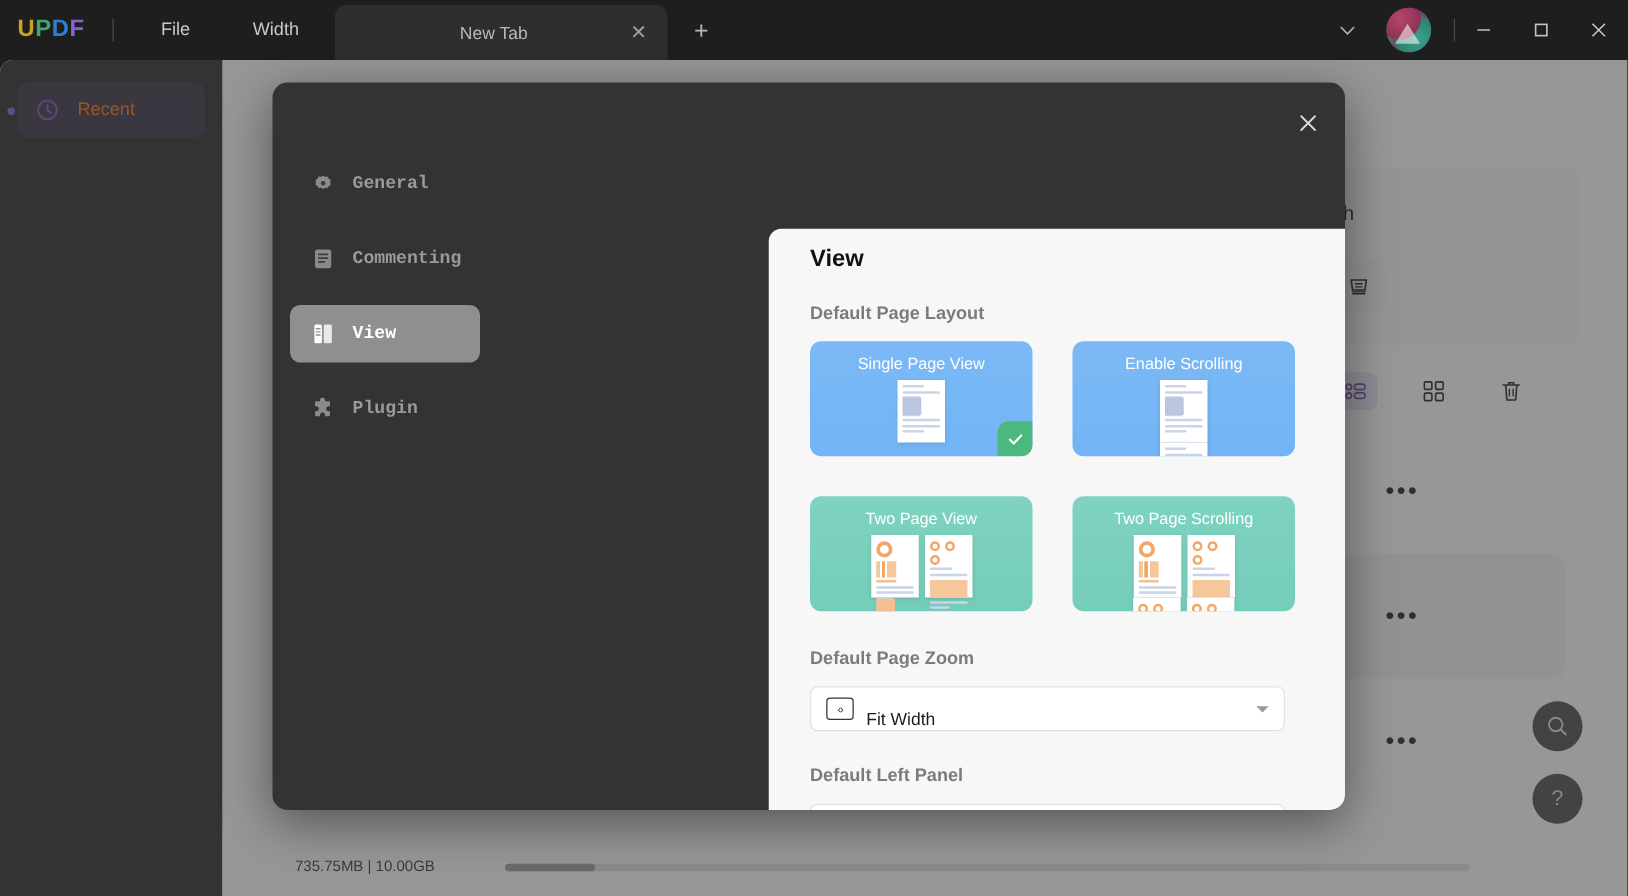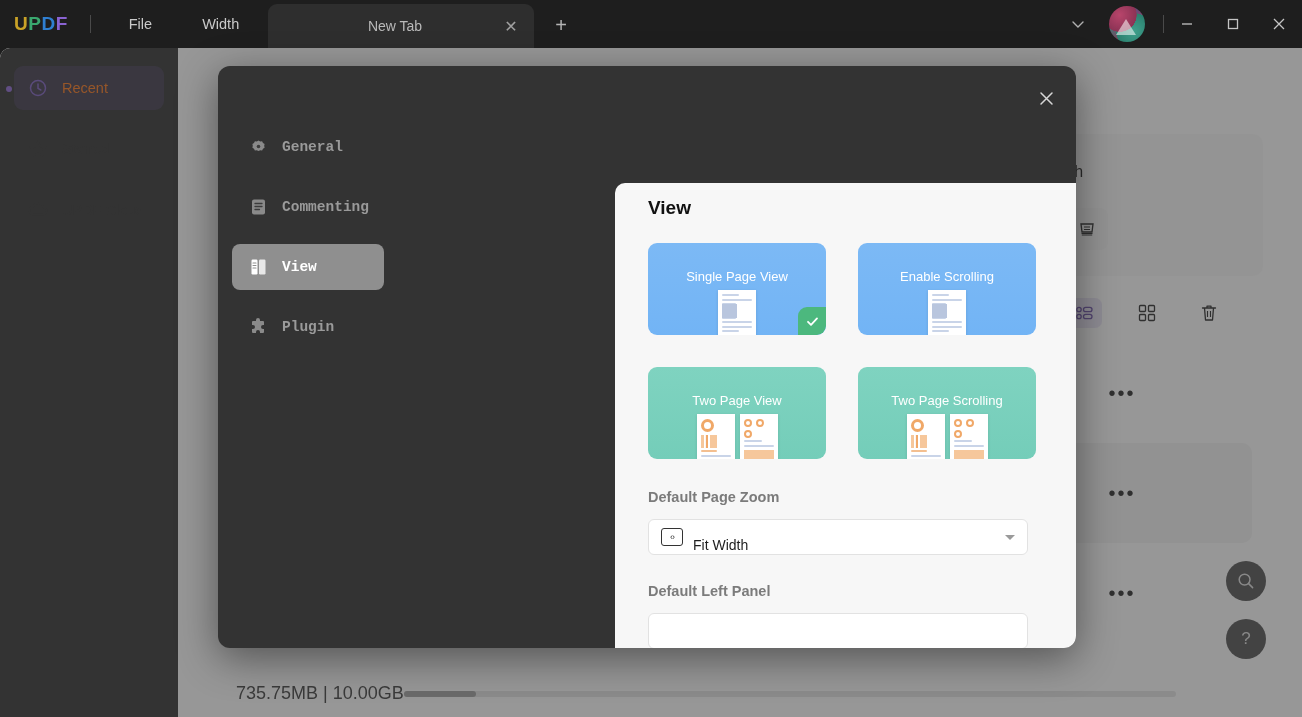--- a/index.html
+++ b/index.html
@@ -180,21 +180,21 @@
     color: #dcdcdc;
   }
 
   .statusbar {
     position: absolute; left: 178px; bottom: 0;
     width: 1124px; height: 48px;
     background: #fafafa;
     display: flex; align-items: center;
   }
   .storage-txt {
-    margin-left: 58px; font-size: 18px; color: #3a3a3a;
+    margin-left: 58px; font-size: 12px; color: #3a3a3a;
   }
   .hscroll {
     position: absolute; left: 226px; top: 22px;
     width: 772px; height: 6px;
     background: #e2e2e2; border-radius: 3px;
   }
   .hscroll-thumb {
     width: 72px; height: 6px;
     background: #9d9d9d; border-radius: 3px;
   }
@@ -267,21 +267,21 @@
     position: relative;
     height: 92px;
     border-radius: 9px;
     overflow: hidden;
     padding-top: 10px;
   }
   .lcard.blue { background: linear-gradient(180deg,#7cb9f5 0%,#72b4f5 100%); }
   .lcard.green { background: linear-gradient(180deg,#7fd3c0 0%,#74cdb9 100%); }
   .lcard-title {
     text-align: center; color: #ffffff;
-    font-size: 13px; margin-bottom: 6px; margin-top: 16px;
+    font-size: 13px; margin-bottom: 6px;
   }
   .lcard-art {
     display: flex; justify-content: center; gap: 5px;
     position: relative;
   }
   .pg {
     width: 38px; height: 50px; background: #fff;
     box-shadow: 0 1px 3px rgba(0,0,0,0.12);
     padding: 4px 4px 0 4px;
   }
@@ -529,20 +529,21 @@
             </svg>
         </div>
         <div class="nav-label">Plugin</div>
       </div>
     </div>
 
     <div class="panel">
       <div class="panel-inner">
         <div class="panel-title">View</div>
 
+        <div class="section-label">Default Page Layout</div>
 
         <div class="layout-grid">
 
           <div class="lcard blue">
             <div class="lcard-title">Single Page View</div>
             <div class="lcard-art">
               <div class="pg">
                 <div class="bar s"></div>
                   <div class="bar"></div>
                 <div class="blk"></div>

